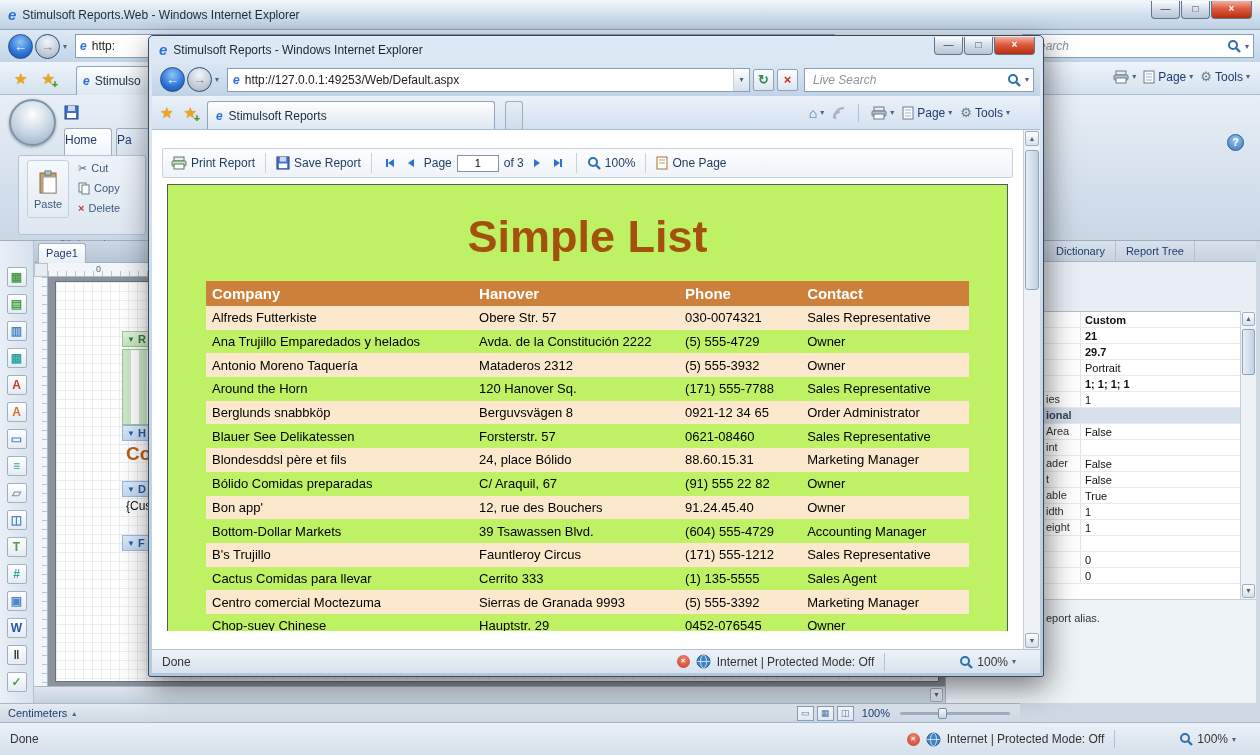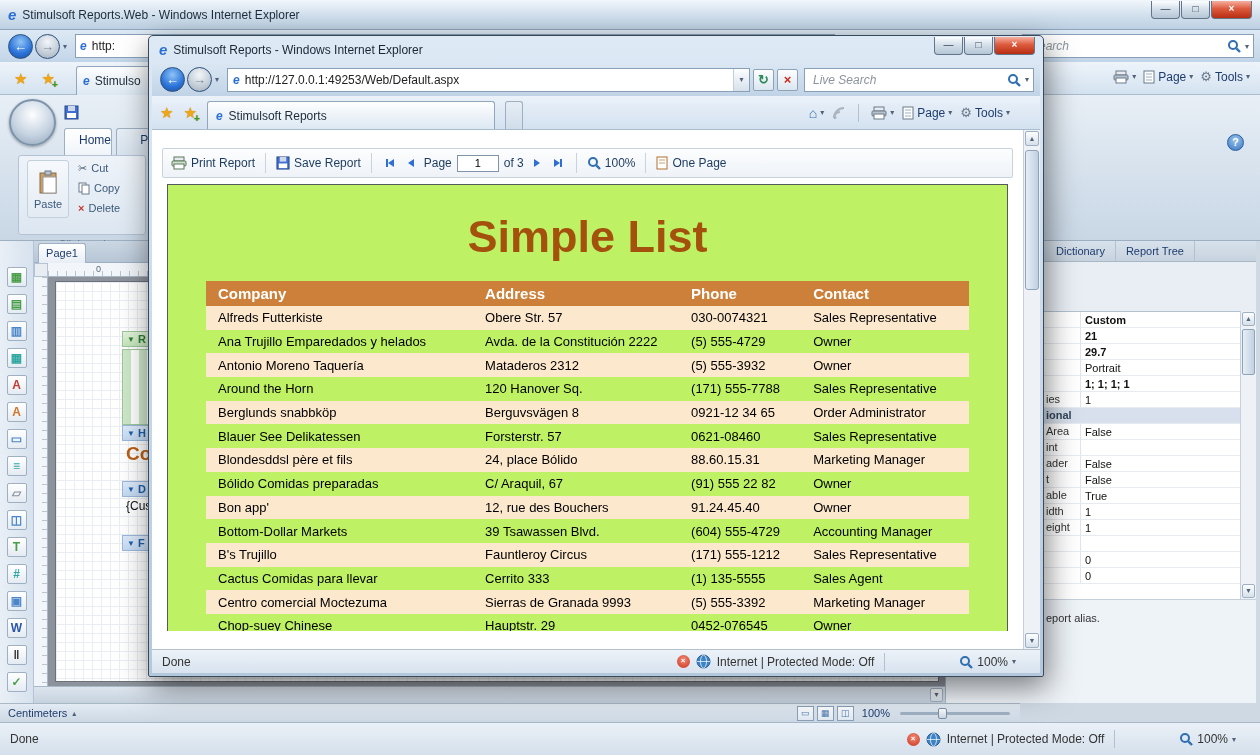--- a/index.html
+++ b/index.html
@@ -49,21 +49,21 @@
     border-radius:3px 3px 0 0; display:flex; align-items:center; gap:5px; padding-left:6px; overflow:hidden; }
   .bg-cmds { position:absolute; right:10px; top:7px; display:flex; align-items:center; gap:7px; }
   .bg-ribbon { position:absolute; left:0; top:95px; width:1260px; height:146px;
     background:linear-gradient(#e8eff6,#d4e0ec 60%,#c9d7e5); border-bottom:1px solid #9db0c2; }
   .appbtn { position:absolute; left:9px; top:4px; width:47px; height:47px; border-radius:50%;
     background:radial-gradient(circle at 50% 32%,#fdfeff,#c7d4e2 55%,#90a5ba); border:2px solid #7c93a9;
     box-shadow:0 1px 3px rgba(0,0,0,.35); }
   .qat-save { position:absolute; left:64px; top:10px; }
   .rtab { position:absolute; top:33px; height:38px; background:linear-gradient(#ffffff,#eaf0f7);
     border:1px solid #9db0c2; border-bottom:none; border-radius:3px 3px 0 0; color:#1e3c6e;
-    text-align:right; line-height:23px; overflow:hidden; }
+    text-align:left; line-height:23px; overflow:hidden; }
   .rtab.home { left:64px; width:48px; }
   .rtab.page2 { left:116px; width:40px; background:linear-gradient(#e6edf5,#d2dfeb); }
   .helpbtn { position:absolute; right:16px; top:39px; width:17px; height:17px; border-radius:50%;
     background:radial-gradient(circle at 50% 32%,#9cc5ee,#3877c2); border:1px solid #2a5f9e; color:#fff;
     font-size:11px; font-weight:bold; text-align:center; line-height:15px; }
   .clipgroup { position:absolute; left:18px; top:60px; width:128px; height:80px;
     border:1px solid #b3c3d4; border-radius:3px; background:linear-gradient(#eef3f9,#dde7f1); }
   .pastebtn { position:absolute; left:8px; top:4px; width:42px; height:58px; display:flex; flex-direction:column;
     align-items:center; justify-content:center; gap:3px; color:#3c5a7a; font-size:11px;
     border:1px solid #c3d1df; border-radius:3px; background:linear-gradient(#f6f9fc,#e3ebf3); }
@@ -182,21 +182,21 @@
   .pageinput { width:42px; height:17px; border:1px solid #7f94a8; text-align:center; font-size:11px; }
   .navbtn { width:16px; height:16px; display:flex; align-items:center; justify-content:center; }
   .report-page { margin:6px 15px 0; background:#bef264; border:1px solid #55585c; border-bottom:none;
     height:calc(100% - 54px); overflow:hidden; }
   .rpt-title { text-align:center; margin-top:26px; font-size:45px; font-weight:bold; color:var(--title-color,#A3510D); }
   .rpt-table { margin:18px 38px 0; }
   .thead { display:flex; height:25px; align-items:center; background:var(--hdr-bg,#CD803A);
     color:#fff; font-weight:bold; font-size:15px; }
   .trow { display:flex; height:23.7px; align-items:center; font-size:13px; color:#000; }
   .tbody .trow:nth-of-type(odd) { background:var(--alt-row,#FCE8CD); }
-  .tc { padding-left:12px; overflow:hidden; white-space:nowrap; }
+  .tc { padding-left:6px; overflow:hidden; white-space:nowrap; }
   .c0 { width:35%; } .c1 { width:27%; } .c2 { width:16%; } .c3 { width:22%; }
   .fg-scrollv { position:absolute; right:0; top:0; bottom:0; width:17px; background:#eef2f7; border-left:1px solid #c6d0da; }
   .sv-btn { position:absolute; left:1px; width:14px; height:15px; background:linear-gradient(#fdfeff,#d6e0ea);
     border:1px solid #9fb0c2; border-radius:2px; font-size:7px; color:#51637a; text-align:center; line-height:13px; }
   .sv-thumb { position:absolute; left:1px; top:20px; width:14px; height:140px;
     background:linear-gradient(90deg,#e7eef6,#bfd0e2); border:1px solid #8fa3b8; border-radius:3px; }
   .fg-status { height:24px; background:linear-gradient(#ecf2f8,#d8e3ef); border-top:1px solid #b3c0ce;
     display:flex; align-items:center; font-size:12px; color:#333; padding:0 10px; }
 </style>
 </head>
@@ -667,21 +667,21 @@
               </svg>
               <span>One Page</span>
             </span>
           </div>
 
           <div class="report-page">
             <div class="rpt-title">Simple List</div>
             <div class="rpt-table">
               <div class="thead">
                 <div class="tc c0">Company</div>
-                <div class="tc c1">Address</div>
+                <div class="tc c1">Hanover</div>
                 <div class="tc c2">Phone</div>
                 <div class="tc c3">Contact</div>
               </div>
               <div class="tbody">
 
                   <div class="trow">
                     <div class="tc c0">Alfreds Futterkiste</div>
                     <div class="tc c1">Obere Str. 57</div>
                     <div class="tc c2">030-0074321</div>
                     <div class="tc c3">Sales Representative</div>

